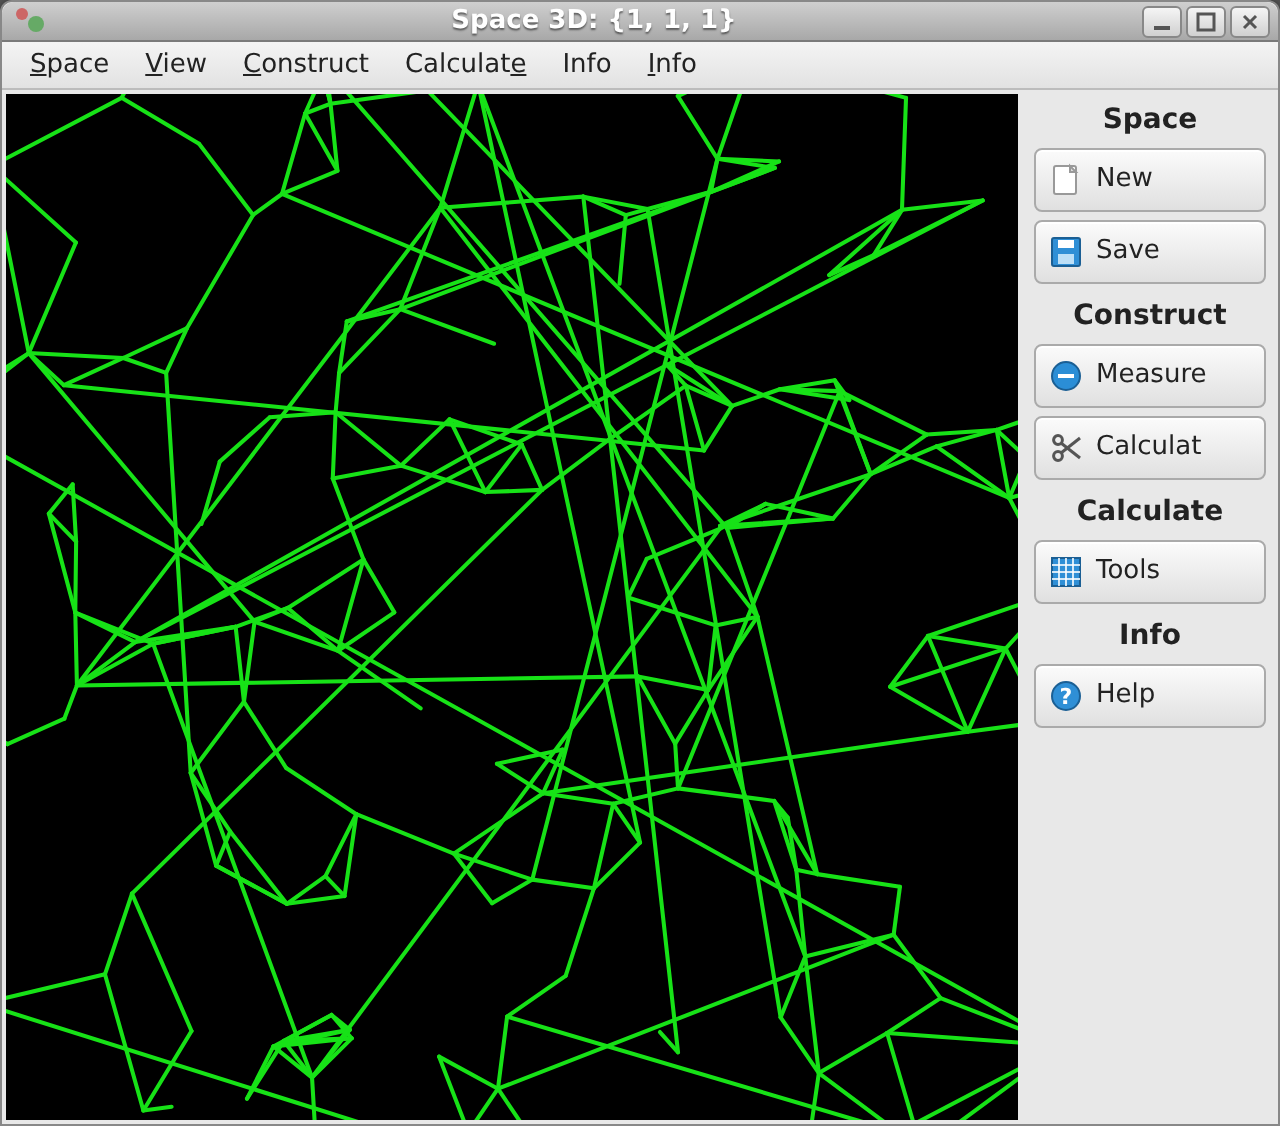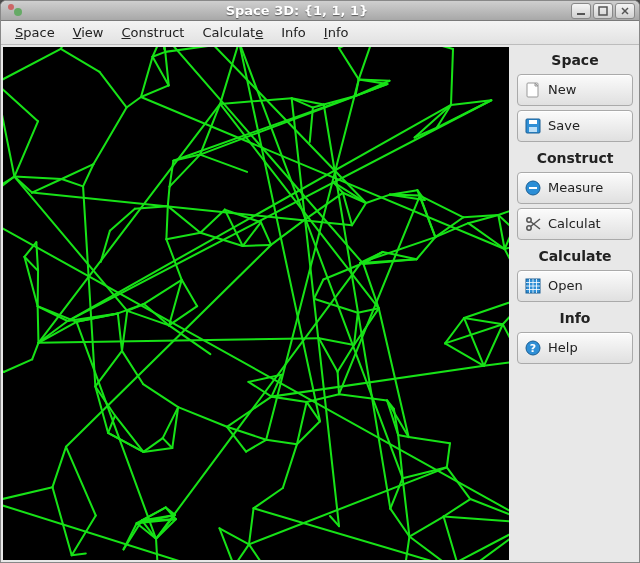--- a/index.html
+++ b/index.html
@@ -390,21 +390,21 @@
             <svg viewBox="0 0 18 18" width="18" height="18">
               <rect x="2" y="2" width="14" height="14" fill="#2f8fd6" stroke="#1b5f94"></rect>
               <line x1="2" y1="5.5" x2="16" y2="5.5" stroke="#fff" stroke-width="0.8"></line>
               <line x1="5.5" y1="2" x2="5.5" y2="16" stroke="#fff" stroke-width="0.8"></line>
               <line x1="2" y1="9" x2="16" y2="9" stroke="#fff" stroke-width="0.8"></line>
               <line x1="9" y1="2" x2="9" y2="16" stroke="#fff" stroke-width="0.8"></line>
               <line x1="2" y1="12.5" x2="16" y2="12.5" stroke="#fff" stroke-width="0.8"></line>
               <line x1="12.5" y1="2" x2="12.5" y2="16" stroke="#fff" stroke-width="0.8"></line>
             </svg>
           </span>
-          <span class="label">Open</span>
+          <span class="label">Tools</span>
         </div>
         <div class="side-section-title">Info</div>
         <div class="side-btn">
           <span class="icon">
             <svg viewBox="0 0 18 18" width="18" height="18">
               <circle cx="9" cy="9" r="7" fill="#2f8fd6" stroke="#1b5f94"></circle>
               <text x="9" y="13" text-anchor="middle" font-size="11" font-weight="bold" fill="#fff">?</text>
             </svg>
           </span>
           <span class="label">Help</span>

